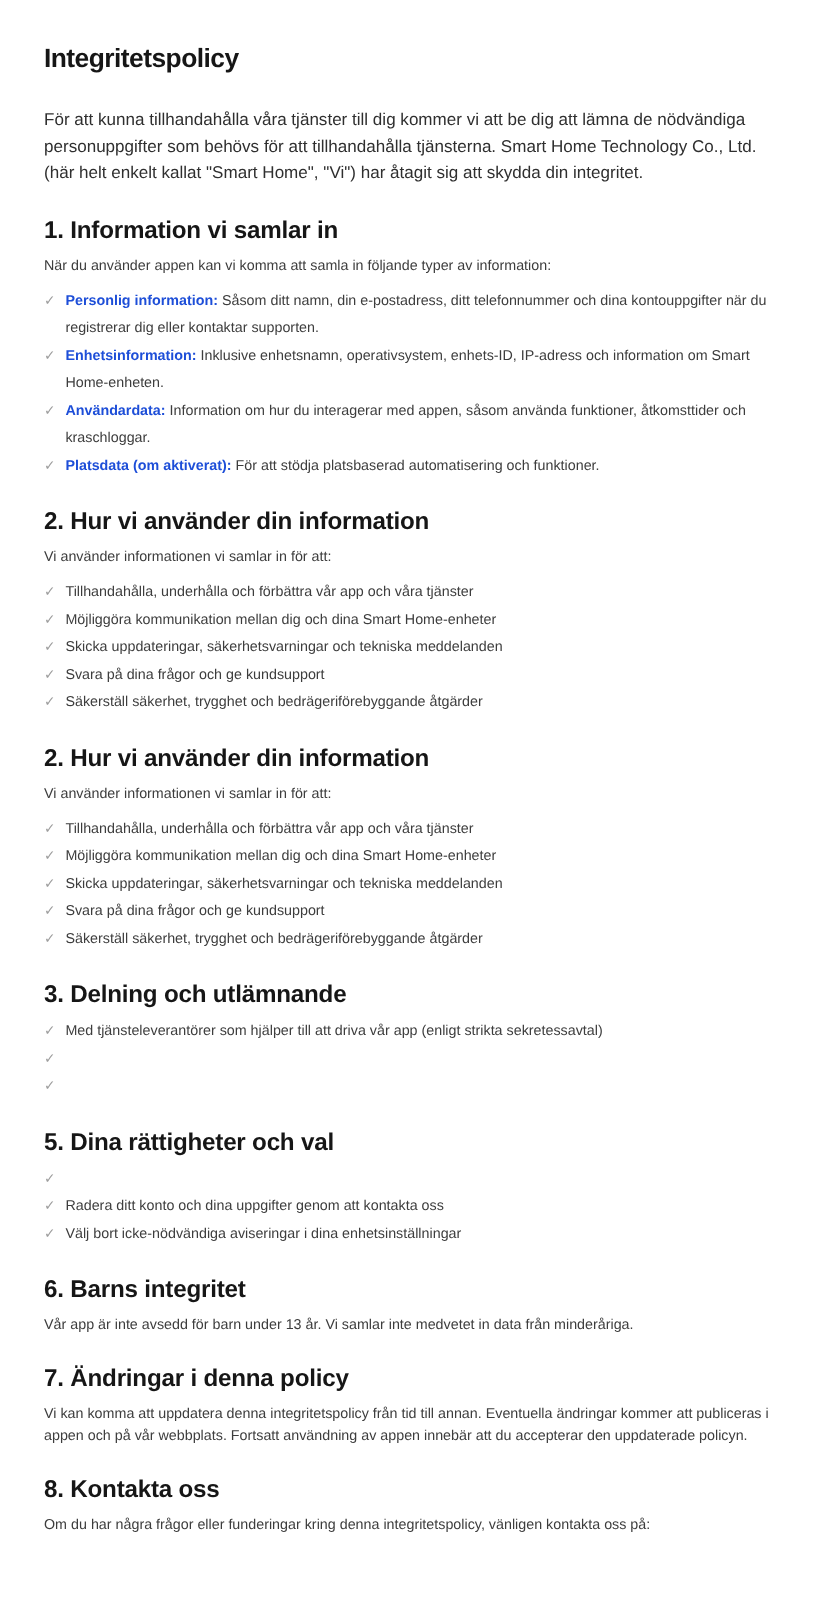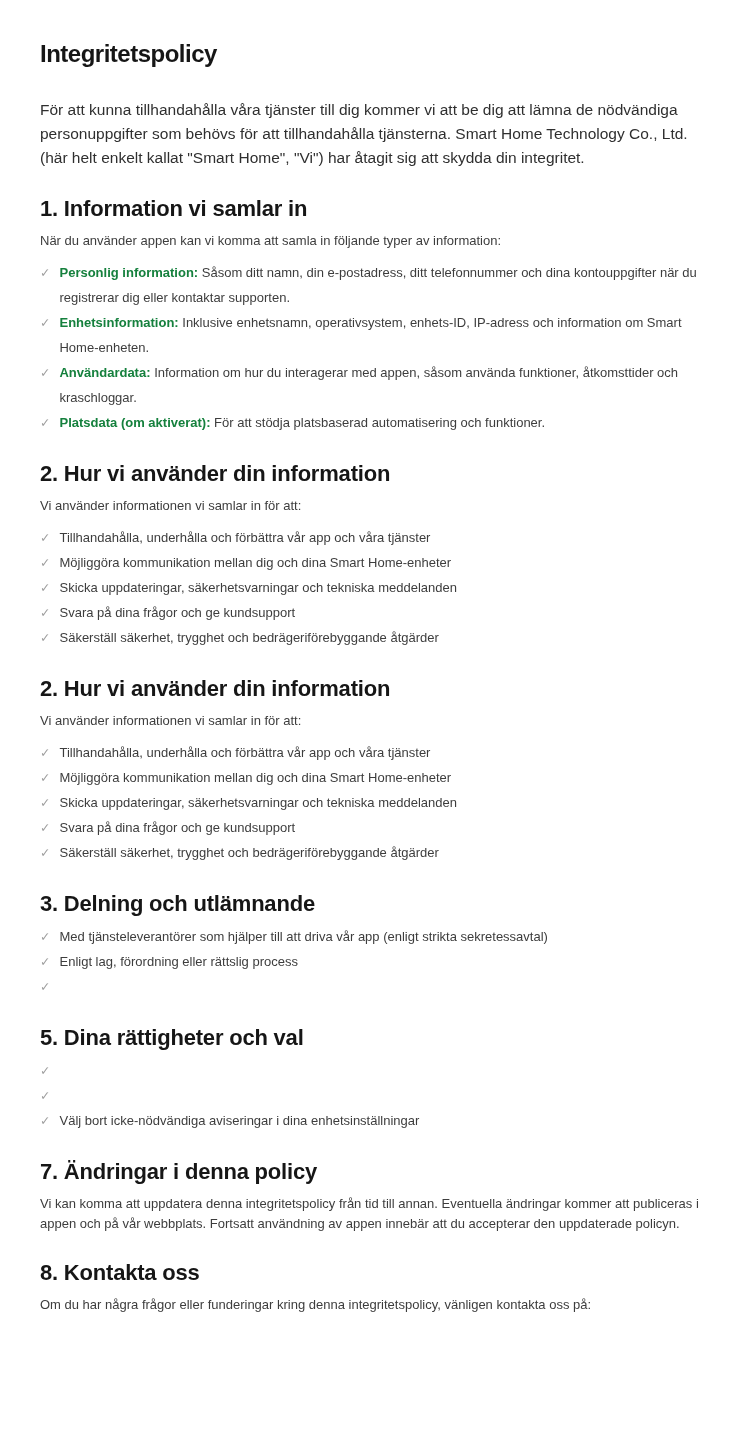--- a/index.html
+++ b/index.html
@@ -24,21 +24,21 @@
   .intro{
     font-size:15.5px;line-height:24px;color:#2f2f2f;margin:0;max-width:672px;
   }
   h2{
     font-size:22px;line-height:22px;font-weight:700;color:var(--heading);
     margin:28px 0 0 0;letter-spacing:-0.2px;
   }
   .lead{
     font-size:13px;line-height:20px;margin:11px 0 0 0;max-width:672px;
   }
-  .lead b, .li-text b{font-weight:700;color:#15803d;}
+  .lead b, .li-text b{font-weight:700;color:#1d4ed8;}
   ul.checklist{
     list-style:none;margin:9px 0 0 0;padding:0;max-width:672px;
   }
   ul.checklist li{
     display:flex;align-items:flex-start;gap:9px;
     font-size:13px;line-height:25px;
   }
   .check{
     flex:0 0 auto;color:var(--check);font-size:12.5px;line-height:25px;
     font-family:"DejaVu Sans",sans-serif;
@@ -133,44 +133,48 @@
 
   <section>
     <h2>3. Delning och utlämnande</h2>
     <ul class="checklist">
       <li>
         <span class="check">✓</span>
         <span class="li-text">Med tjänsteleverantörer som hjälper till att driva vår app (enligt strikta sekretessavtal)</span>
       </li>
       <li>
         <span class="check">✓</span>
-        <span class="li-text">Enligt lag, förordning eller rättslig process</span>
       </li>
       <li>
         <span class="check">✓</span>
       </li>
     </ul>
   </section>
 
   <section>
     <h2>5. Dina rättigheter och val</h2>
     <ul class="checklist">
       <li>
         <span class="check">✓</span>
       </li>
       <li>
         <span class="check">✓</span>
+        <span class="li-text">Radera ditt konto och dina uppgifter genom att kontakta oss</span>
       </li>
       <li>
         <span class="check">✓</span>
         <span class="li-text">Välj bort icke-nödvändiga aviseringar i dina enhetsinställningar</span>
       </li>
     </ul>
   </section>
 
+  <section>
+    <h2>6. Barns integritet</h2>
+    <p class="lead">Vår app är inte avsedd för barn under 13 år. Vi samlar inte medvetet in data från minderåriga.</p>
+  </section>
 
   <section>
     <h2>7. Ändringar i denna policy</h2>
     <p class="lead">Vi kan komma att uppdatera denna integritetspolicy från tid till annan. Eventuella ändringar kommer att publiceras i appen och på vår webbplats. Fortsatt användning av appen innebär att du accepterar den uppdaterade policyn.</p>
   </section>
 
   <section>
     <h2>8. Kontakta oss</h2>
     <p class="lead">Om du har några frågor eller funderingar kring denna integritetspolicy, vänligen kontakta oss på:</p>
 

